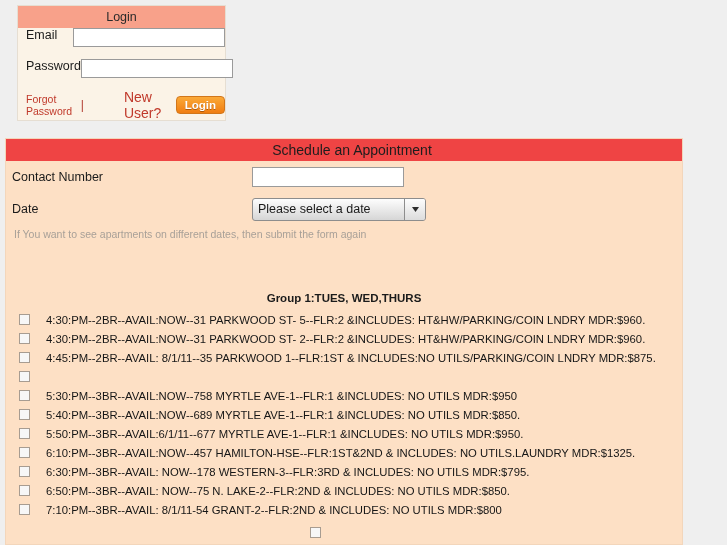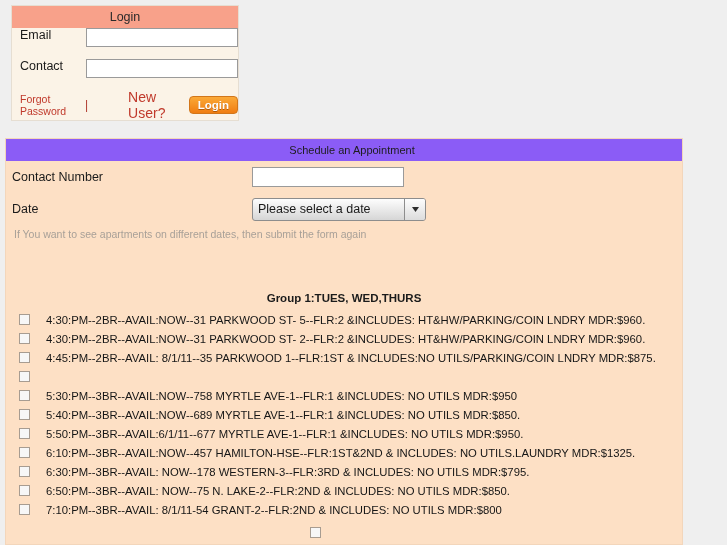--- a/index.html
+++ b/index.html
@@ -13,23 +13,23 @@
     background: #efefef;
     font-family: "Liberation Sans", sans-serif;
     font-size: 12px;
     color: #1b1b1b;
     overflow: hidden;
   }
 
   
   #login-panel {
     position: absolute;
-    left: 11px;
+    left: 17px;
     top: 5px;
-    width: 228px;
+    width: 209px;
     background: #fbf3e7;
     border: 1px solid #e6ded2;
     box-sizing: border-box;
   }
   #login-header {
     height: 22px;
     line-height: 22px;
     text-align: center;
     background: #f8a18a;
     color: #2a2a2a;
@@ -110,23 +110,23 @@
     height: 407px;
     background: #fde0c5;
     border: 1px solid #f3d6bb;
     box-sizing: border-box;
     overflow: hidden;
   }
   #appointment-header {
     height: 22px;
     line-height: 22px;
     text-align: center;
-    background: #8b5cf6;
+    background: #ef4444;
     color: #1d1d1d;
-    font-size: 11px;
+    font-size: 14px;
     padding-left: 16px;
   }
   .field-row {
     display: flex;
     align-items: center;
     height: 32px;
     padding-left: 6px;
   }
   .field-label {
     width: 240px;
@@ -239,21 +239,21 @@
 <div id="login-panel">
 
   <div id="login-header">Login</div>
 
   <div class="login-row">
     <div class="login-label">Email</div>
     <input class="text-input" id="email-field" type="text" placeholder="" style="">
   </div>
 
   <div class="login-row">
-    <div class="login-label">Contact</div>
+    <div class="login-label">Password</div>
     <input class="text-input" id="password-field" type="password" placeholder="" style="">
   </div>
 
   <div id="login-footer">
     <span id="forgot-password-link">Forgot Password</span>
     <span id="login-sep">|</span>
     <span id="new-user-link">New User?</span>
     <button id="login-button">Login</button>
   </div>
 </div>

